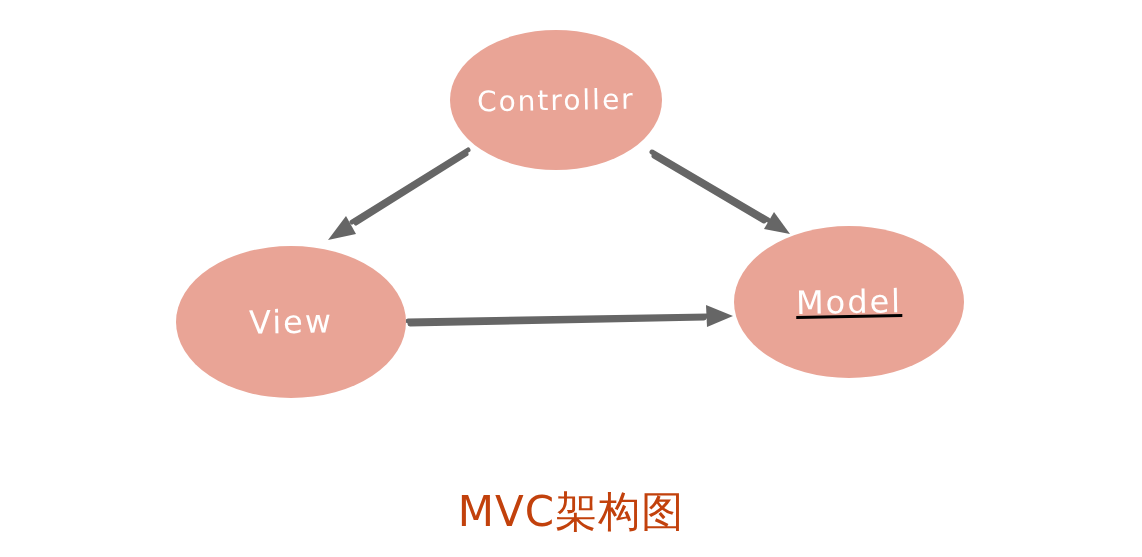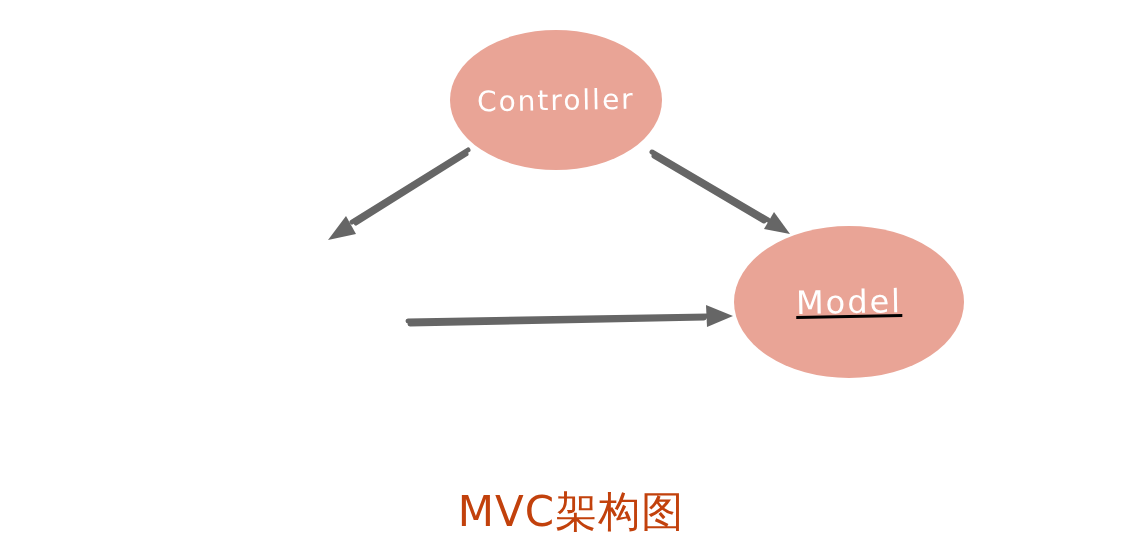--- a/index.html
+++ b/index.html
@@ -100,20 +100,23 @@
       <line class="edge-line" x1="408" y1="321" x2="708" y2="316" stroke="#666666"></line>
       <line class="edge-line" x1="410" y1="324" x2="704" y2="318" stroke-width="2.5" stroke="#666666"></line>
       <polygon points="733,316 706,305 707,327" fill="#666666"></polygon>
     </g>
   </svg>
 
   <div class="node node-controller">
     <span class="node-label">Controller</span>
   </div>
 
+  <div class="node node-view">
+    <span class="node-label">View</span>
+  </div>
 
   <div class="node node-model">
     <span class="node-label">Model</span>
   </div>
 
   <div class="caption">MVC架构图</div>
 
 </div>
 
 </body></html>

